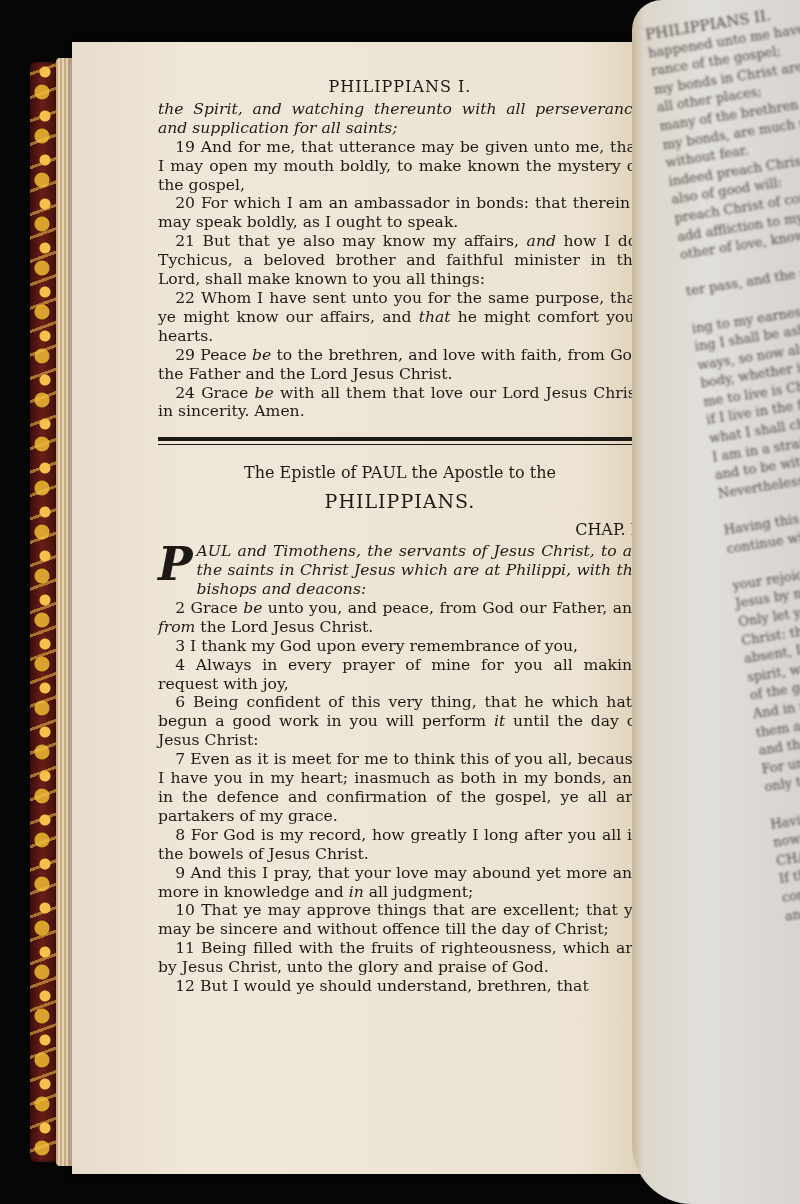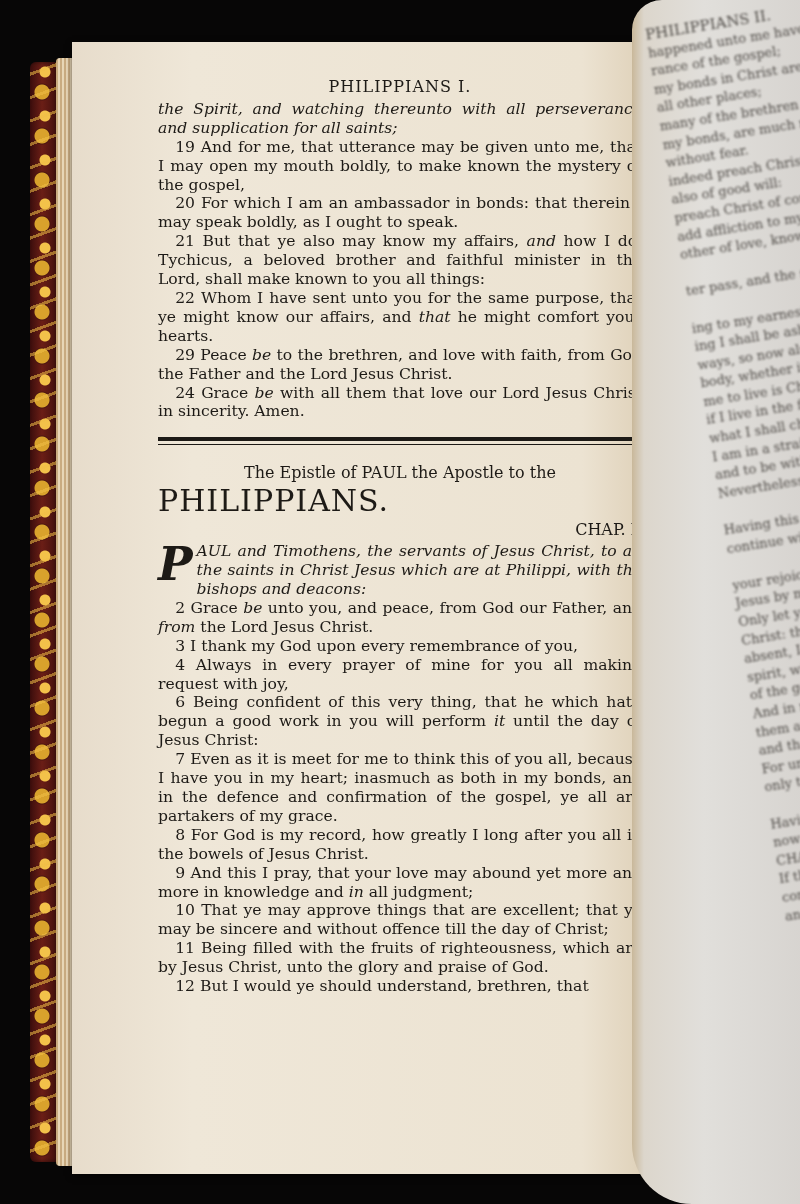--- a/index.html
+++ b/index.html
@@ -13,21 +13,21 @@
   .spine::after{content:"";position:absolute;inset:0;background:repeating-linear-gradient(160deg,transparent 0 10px,rgba(240,190,70,.55) 10px 13px,transparent 13px 22px);border-radius:6px 0 0 6px;}
   .edges{position:absolute;left:56px;top:58px;width:22px;height:1108px;background:repeating-linear-gradient(90deg,#c9ab80 0 2px,#e8d6b6 2px 4px);border-radius:4px 0 0 4px;}
   .page{position:absolute;left:72px;top:42px;width:600px;height:1132px;background:linear-gradient(90deg,#e7dccb 0%,#efe7d8 20%,#ece3d2 85%,#d9c9ae 100%);box-shadow:0 2px 6px rgba(0,0,0,.6);}
   .text{position:absolute;left:65px;top:36px;width:484px;color:#1d1a16;font-size:15.6px;line-height:18.9px;text-align:justify;margin-left:21px;}
   .running-head{text-align:center;font-size:16px;letter-spacing:1px;margin-bottom:3px;}
   .v{text-indent:1.1em;}
   .cont{text-indent:0;font-style:italic;}
   i{font-style:italic;}
   .rule{border-top:4px solid #1d1a16;border-bottom:1.5px solid #1d1a16;height:3px;margin:16px 0 14px;}
   .title1{text-align:center;font-size:16px;line-height:28px;}
-  .title2{text-align:left;font-size:30px;line-height:28px;letter-spacing:1px;}
+  .title2{text-align:center;font-size:19px;line-height:28px;letter-spacing:1px;}
   .chap{text-align:right;font-size:16px;margin:6px 0 2px;}
   .dropcap{float:left;font-size:46px;line-height:40px;margin:2px 4px 0 0;font-weight:bold;}
   .facing{position:absolute;left:632px;top:0;width:180px;height:1204px;background:linear-gradient(90deg,#c9b89a 0,#dcd6cc 12px,#e1dfdb 40%,#d6d3cf 100%);border-radius:30px 0 0 60px;overflow:hidden;}
   .facing-text{position:absolute;left:12px;top:26px;width:200px;color:#4e4a46;font-size:13px;line-height:18.6px;filter:blur(1.3px);transform:rotate(-9deg);transform-origin:0 0;white-space:nowrap;}
   .facing-text div{margin:0;}
   .facing-head{font-size:15px;margin-bottom:6px;}
 </style>
 </head>
 <body>
 

